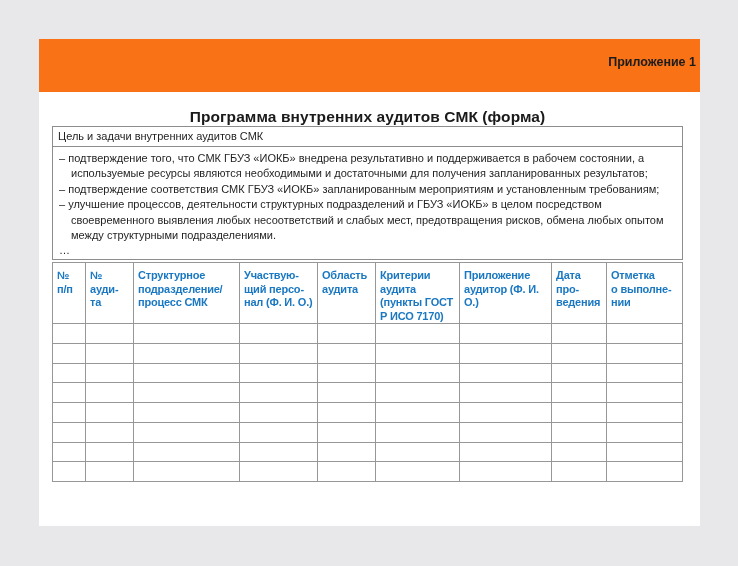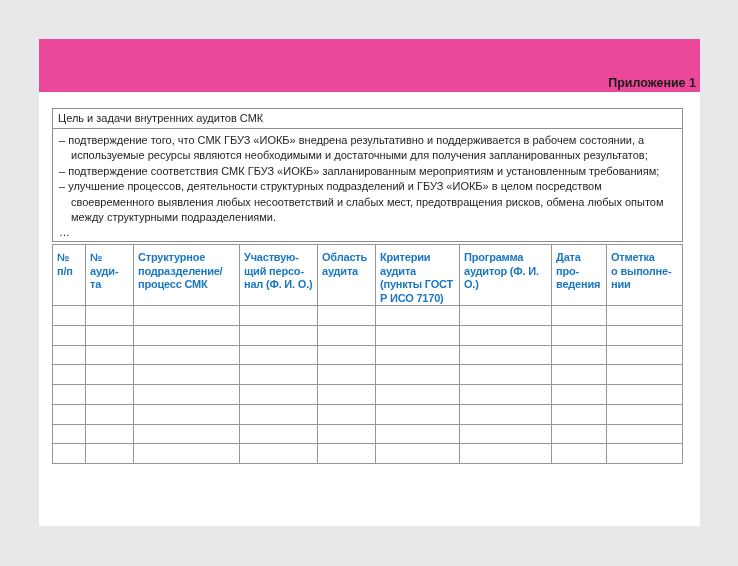--- a/index.html
+++ b/index.html
@@ -11,25 +11,25 @@
     overflow: hidden;
     color: #1f1f1f;
   }
   .page {
     position: absolute;
     left: 39px; top: 39px;
     width: 661px; height: 487px;
   }
   .appendix-strip {
     height: 53px;
-    background: #ec4899;
+    background: #f97316;
     display: flex;
     justify-content: flex-end;
     align-items: flex-end;
-    padding: 0 4px 2px 0;
+    padding: 0 4px 23px 0;
   }
   .appendix-strip span {
     font-weight: bold;
     font-size: 12.5px;
     color: #1c1c1c;
   }
   .sheet {
     background: #ffffff;
     height: 434px;
     padding: 16px 17px 0 13px;
@@ -95,20 +95,21 @@
 <body>
 
 <div class="page">
 
   <div class="appendix-strip">
     <span>Приложение 1</span>
   </div>
 
   <div class="sheet">
 
+    <div class="doc-title">Программа внутренних аудитов СМК (форма)</div>
 
     <div class="goals-heading-box">
       <span>Цель и задачи внутренних аудитов СМК</span>
     </div>
 
     <div class="goals-list-box">
       <div id="bullet-list">
           <div class="bullet-line">– подтверждение того, что СМК ГБУЗ «ИОКБ» внедрена результативно и поддерживается в рабочем состоянии, а используемые ресурсы являются необходимыми и достаточными для получения запланированных результатов;</div>
           <div class="bullet-line">– подтверждение соответствия СМК ГБУЗ «ИОКБ» запланированным мероприятиям и установленным требованиям;</div>
           <div class="bullet-line">– улучшение процессов, деятельности структурных подразделений и ГБУЗ «ИОКБ» в целом посредством своевременного выявления любых несоответствий и слабых мест, предотвращения рисков, обмена любых опытом между структурными подразделениями.</div>
@@ -139,21 +140,21 @@
 процесс СМК</th>
             <th>Участвую-
 щий персо-
 нал (Ф. И. О.)</th>
             <th>Область
 аудита</th>
             <th>Критерии
 аудита
 (пункты ГОСТ
 Р ИСО 7170)</th>
-            <th>Программа
+            <th>Приложение
 аудитор (Ф. И. О.)</th>
             <th>Дата про-
 ведения</th>
             <th>Отметка
 о выполне-
 нии</th>
           </tr>
       </thead>
       <tbody id="audit-body">
           <tr>

